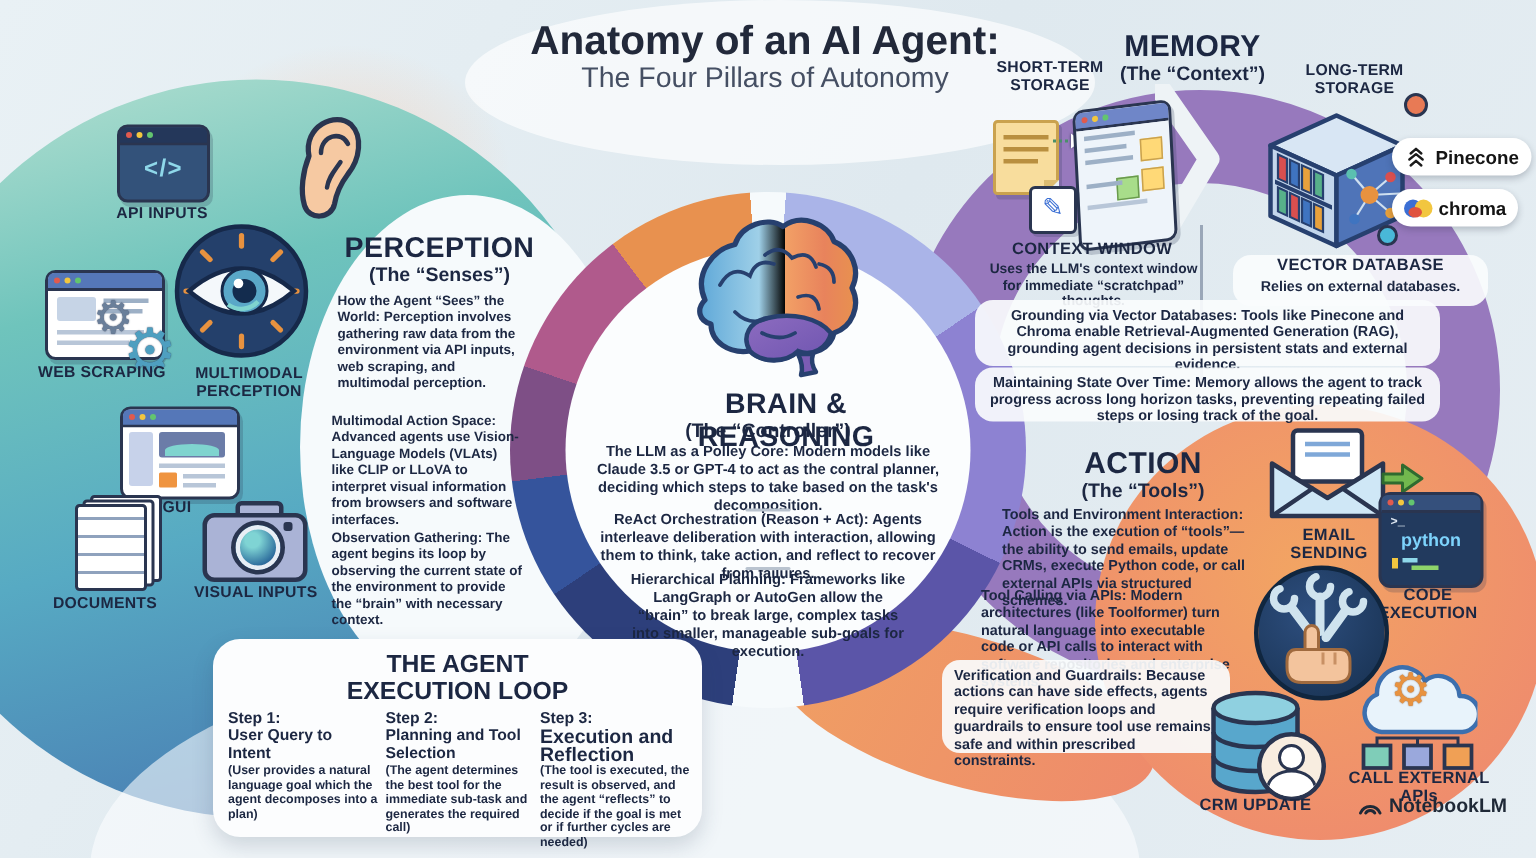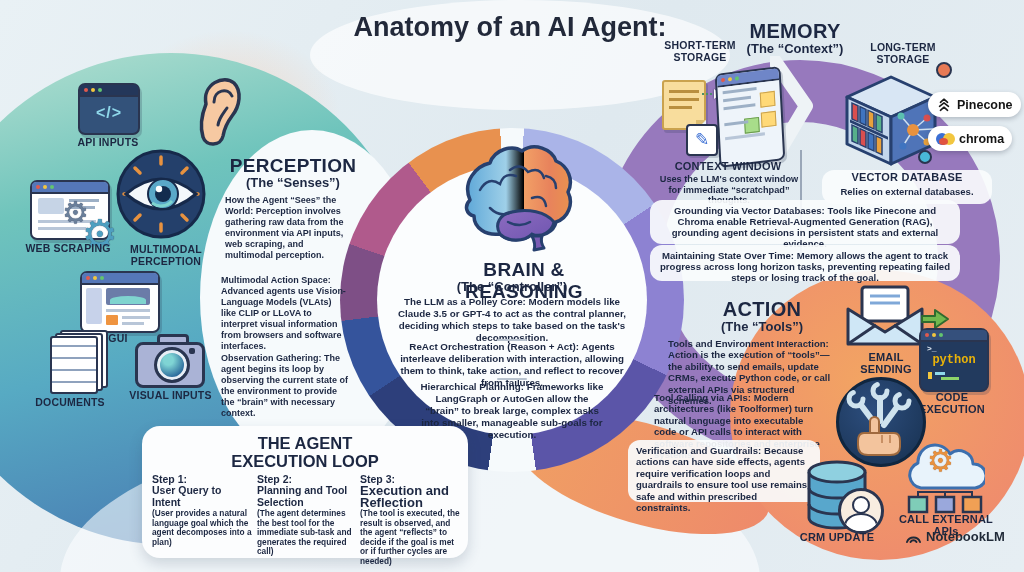--- a/index.html
+++ b/index.html
@@ -61,20 +61,21 @@
   <div class="abs blob-white-bottom"></div>
   <svg class="abs" style="left:770px;top:56px;width:50px;height:110px;">
     <polyline points="4,4 36,50 4,104" fill="none" stroke="#eef3f6" stroke-width="14" stroke-linejoin="round" stroke-linecap="round"></polyline>
   </svg>
   <div class="abs orange-sweep"></div>
   <div class="abs orange-blob"></div>
   <div class="abs center-ring"></div>
   <div class="abs center-hole"></div>
 
   <div class="abs h-main" style="left:300px;top:12px;width:420px;">Anatomy of an AI Agent:</div>
+  <div class="abs h-sub" style="left:300px;top:42px;width:420px;">The Four Pillars of Autonomy</div>
 
   <div class="win" style="left:78px;top:83px;width:58px;height:48px;background:#33527a;">
     <div class="tbar" style="background:#24375a;">
         <span class="dot d-r"></span>
         <span class="dot d-y"></span>
         <span class="dot d-g"></span>
       </div>
     <div style="text-align:center;font-weight:800;font-size:16px;color:#8fd8ea;letter-spacing:1px;margin-top:7px;">&lt;/&gt;</div>
   </div>
   <div class="abs lbl" style="left:63px;top:137px;width:90px;">API INPUTS</div>
@@ -305,21 +306,21 @@
   </svg>
   <div class="abs lbl" style="left:850px;top:352px;width:72px;font-size:11px;">EMAIL SENDING</div>
 
   <div class="win" style="left:919px;top:328px;width:66px;height:60px;background:#223a5e;border-radius:8px;">
     <div class="tbar" style="background:#35507c;">
         <span class="dot d-r"></span>
         <span class="dot d-y"></span>
         <span class="dot d-g"></span>
       </div>
     <div style="position:absolute;left:6px;top:14px;font-family:'Liberation Mono',monospace;font-size:8px;font-weight:700;color:#dfe8f2;">&gt;_</div>
-    <div style="position:absolute;left:0;top:23px;width:100%;text-align:center;font-family:Liberation Mono, monospace;font-size:12px;font-weight:700;color:#eab308;">python</div>
+    <div style="position:absolute;left:0;top:23px;width:100%;text-align:center;font-family:Liberation Sans, sans-serif;font-size:12px;font-weight:700;color:#7dd3fc;">python</div>
     <div style="position:absolute;left:7px;top:42px;width:4px;height:7px;background:#f2c63f;"></div>
     <div style="position:absolute;left:14px;top:42px;width:10px;height:3px;background:#8fd8ea;"></div>
     <div style="position:absolute;left:20px;top:47px;width:18px;height:2.5px;background:#8ed46a;"></div>
   </div>
   <div class="abs lbl" style="left:912px;top:392px;width:80px;font-size:11px;">CODE EXECUTION</div>
 
   <div class="abs" style="left:836px;top:377px;width:84px;height:84px;border-radius:50%;background:radial-gradient(circle at 40% 35%,#2d4e7e,#17304f);border:3px solid #10263f;">
     <svg width="84" height="84" viewBox="0 0 84 84" style="position:absolute;left:-3px;top:-3px;">
       <g stroke="#cfe3ee" stroke-width="6" stroke-linecap="round" fill="none">
         <circle cx="20" cy="22" r="7" stroke-width="5" stroke-dasharray="30 14"></circle>

